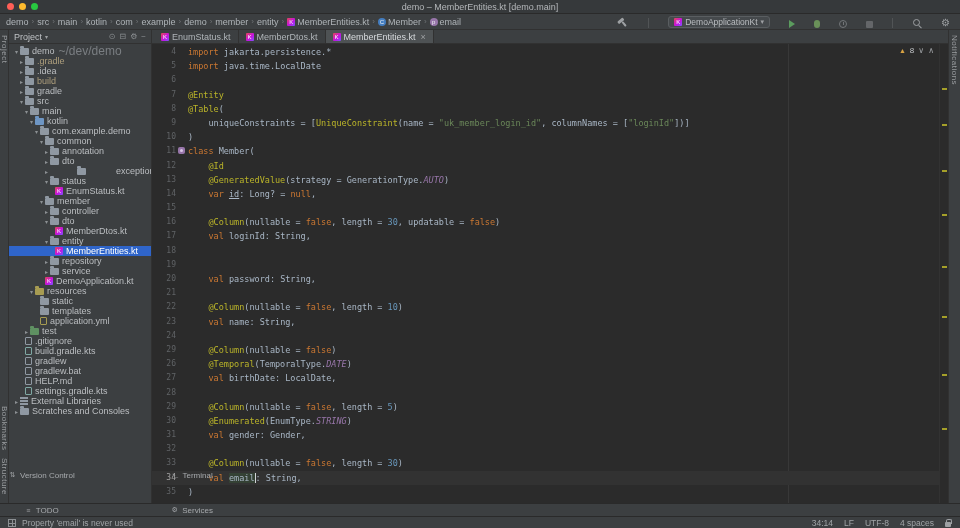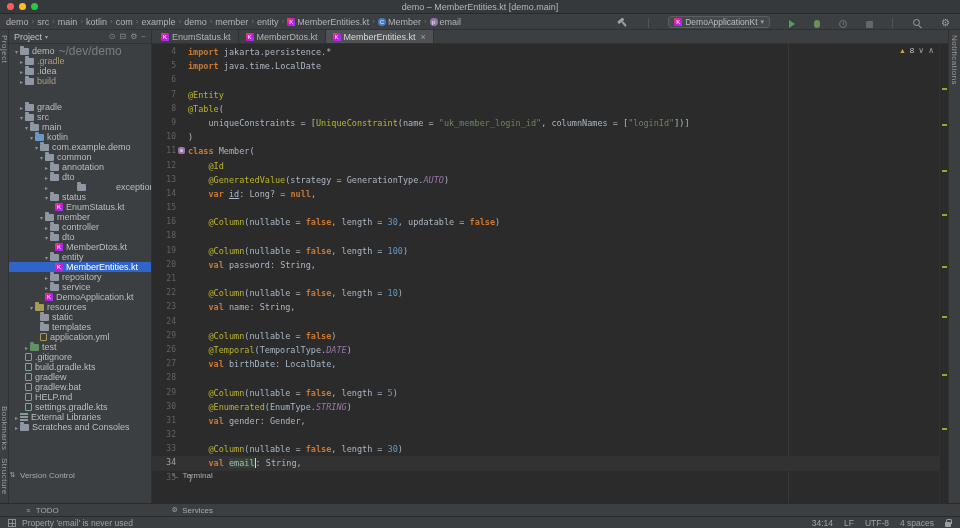--- a/index.html
+++ b/index.html
@@ -87,21 +87,21 @@
   .margin-line { position:absolute; top:0; bottom:0; left:636px; width:1px; background:#383838; }
   .code { position:absolute; top:1px; left:0; right:9px; }
   .cline { display:flex; height:14.2px; line-height:14.2px; white-space:pre; }
   .cline.cur { background:#323232; }
   .ln { width:24px; text-align:right; color:#606366; flex:none; font-size:8px; }
   .cline.cur .ln { color:#A4A3A3; }
   .gslot { width:12px; flex:none; position:relative; }
   .gicon { position:absolute; left:2px; top:3px; width:7px; height:7px; border-radius:2px; background:#9876AA; }
   .gicon::after { content:""; position:absolute; left:2px; top:2px; width:3px; height:3px; border-radius:50%; background:#D9C6E6; }
   .ct { flex:none; }
-  .tk-kw{color:#CC7832;font-weight:bold;} .tk-id{color:#A9B7C6;} .tk-ann{color:#BBB529;margin-top:44px;} .tk-str{color:#6A8759;}
+  .tk-kw{color:#CC7832;} .tk-id{color:#A9B7C6;} .tk-ann{color:#BBB529;margin-top:44px;} .tk-str{color:#6A8759;}
   .tk-num{color:#6897BB;} .tk-const{color:#9876AA;font-style:italic;}
   .tk-var{color:#A9B7C6;text-decoration:underline;}
   .tk-hl{color:#A9B7C6;background:#344134;}
   .caret { display:inline-block; width:1px; height:10px; background:#D2D5D8; margin-bottom:-2px; }
   .inspect { position:absolute; top:2px; right:14px; display:flex; align-items:center; gap:4px;
              font-size:8px; color:#9DA0A3; font-family:"Liberation Sans",sans-serif; }
   .warn-tri { color:#D9A343; font-size:7px; } .insp-count { color:#C2C5C8; }
   .stripe { position:absolute; top:0; bottom:0; right:0; width:9px; background:#2B2B2B; border-left:1px solid #323232; }
   .smark { position:absolute; left:2px; width:5px; height:2px; background:#BBB529; opacity:.85; }
 
@@ -245,21 +245,21 @@
           <div class="trow" style="padding-left: 9px;">
             <span class="arrow">▸</span>
             <span class="ic-folder"></span>
             <span class="tlabel">.idea</span>
           </div>
           <div class="trow" style="padding-left: 9px;">
             <span class="arrow">▸</span>
             <span class="ic-folder"></span>
             <span class="tlabel dim">build</span>
           </div>
-          <div class="trow" style="padding-left: 9px; margin-top: 16px;">
+          <div class="trow" style="padding-left: 9px;">
             <span class="arrow">▸</span>
             <span class="ic-folder"></span>
             <span class="tlabel">gradle</span>
           </div>
           <div class="trow" style="padding-left: 9px;">
             <span class="arrow">▾</span>
             <span class="ic-folder"></span>
             <span class="tlabel">src</span>
           </div>
           <div class="trow" style="padding-left: 14px;">
@@ -445,22 +445,23 @@
             <div class="cline"><span class="ln">7</span><span class="gslot"></span><span class="ct"><span class="tk-ann">@Entity</span></span></div>
             <div class="cline"><span class="ln">8</span><span class="gslot"></span><span class="ct"><span class="tk-ann">@Table</span><span class="tk-id">(</span></span></div>
             <div class="cline"><span class="ln">9</span><span class="gslot"></span><span class="ct"><span class="tk-id">    uniqueConstraints = [</span><span class="tk-ann">UniqueConstraint</span><span class="tk-id">(name = </span><span class="tk-str">"uk_member_login_id"</span><span class="tk-id">, columnNames = [</span><span class="tk-str">"loginId"</span><span class="tk-id">])]</span></span></div>
             <div class="cline"><span class="ln">10</span><span class="gslot"></span><span class="ct"><span class="tk-id">)</span></span></div>
             <div class="cline"><span class="ln">11</span><span class="gslot"><span class="gicon"></span></span><span class="ct"><span class="tk-kw">class</span><span class="tk-id"> Member(</span></span></div>
             <div class="cline"><span class="ln">12</span><span class="gslot"></span><span class="ct"><span class="tk-ann">    @Id</span></span></div>
             <div class="cline"><span class="ln">13</span><span class="gslot"></span><span class="ct"><span class="tk-ann">    @GeneratedValue</span><span class="tk-id">(strategy = GenerationType.</span><span class="tk-const">AUTO</span><span class="tk-id">)</span></span></div>
             <div class="cline"><span class="ln">14</span><span class="gslot"></span><span class="ct"><span class="tk-id">    </span><span class="tk-kw">var</span><span class="tk-id"> </span><span class="tk-var">id</span><span class="tk-id">: Long? = </span><span class="tk-kw">null</span><span class="tk-id">,</span></span></div>
             <div class="cline"><span class="ln">15</span><span class="gslot"></span><span class="ct"></span></div>
             <div class="cline"><span class="ln">16</span><span class="gslot"></span><span class="ct"><span class="tk-ann">    @Column</span><span class="tk-id">(nullable = </span><span class="tk-kw">false</span><span class="tk-id">, length = </span><span class="tk-num">30</span><span class="tk-id">, updatable = </span><span class="tk-kw">false</span><span class="tk-id">)</span></span></div>
+            <div class="cline"><span class="ln">17</span><span class="gslot"></span><span class="ct"><span class="tk-id">    </span><span class="tk-kw">val</span><span class="tk-id"> loginId: String,</span></span></div>
             <div class="cline"><span class="ln">18</span><span class="gslot"></span><span class="ct"></span></div>
-            <div class="cline"><span class="ln">19</span><span class="gslot"></span><span class="ct"><span class="tk-ann">    @Column</span><span class="tk-id">(nullable = </span><span class="tk-kw">false</span><span class="tk-id">, length = </span><span class="tk-num">100</span><span class="tk-id">)</span></span></div>
+            <div class="cline"><span class="ln">19</span><span class="gslot"></span></div>
             <div class="cline"><span class="ln">20</span><span class="gslot"></span><span class="ct"><span class="tk-id">    </span><span class="tk-kw">val</span><span class="tk-id"> password: String,</span></span></div>
             <div class="cline"><span class="ln">21</span><span class="gslot"></span><span class="ct"></span></div>
             <div class="cline"><span class="ln">22</span><span class="gslot"></span><span class="ct"><span class="tk-ann">    @Column</span><span class="tk-id">(nullable = </span><span class="tk-kw">false</span><span class="tk-id">, length = </span><span class="tk-num">10</span><span class="tk-id">)</span></span></div>
             <div class="cline"><span class="ln">23</span><span class="gslot"></span><span class="ct"><span class="tk-id">    </span><span class="tk-kw">val</span><span class="tk-id"> name: String,</span></span></div>
             <div class="cline"><span class="ln">24</span><span class="gslot"></span><span class="ct"></span></div>
             <div class="cline"><span class="ln">29</span><span class="gslot"></span><span class="ct"><span class="tk-ann">    @Column</span><span class="tk-id">(nullable = </span><span class="tk-kw">false</span><span class="tk-id">)</span></span></div>
             <div class="cline"><span class="ln">26</span><span class="gslot"></span><span class="ct"><span class="tk-ann">    @Temporal</span><span class="tk-id">(TemporalType.</span><span class="tk-const">DATE</span><span class="tk-id">)</span></span></div>
             <div class="cline"><span class="ln">27</span><span class="gslot"></span><span class="ct"><span class="tk-id">    </span><span class="tk-kw">val</span><span class="tk-id"> birthDate: LocalDate,</span></span></div>
             <div class="cline"><span class="ln">28</span><span class="gslot"></span><span class="ct"></span></div>
             <div class="cline"><span class="ln">29</span><span class="gslot"></span><span class="ct"><span class="tk-ann">    @Column</span><span class="tk-id">(nullable = </span><span class="tk-kw">false</span><span class="tk-id">, length = </span><span class="tk-num">5</span><span class="tk-id">)</span></span></div>

